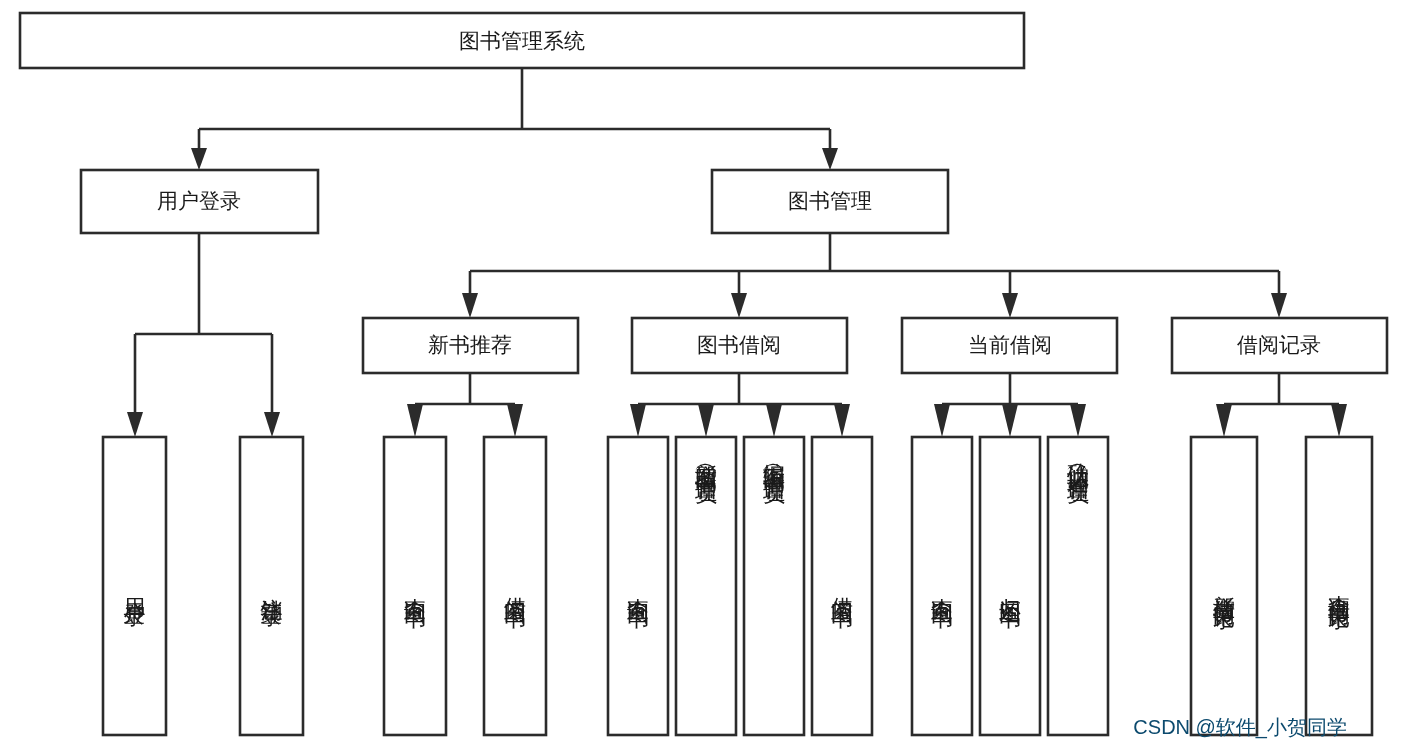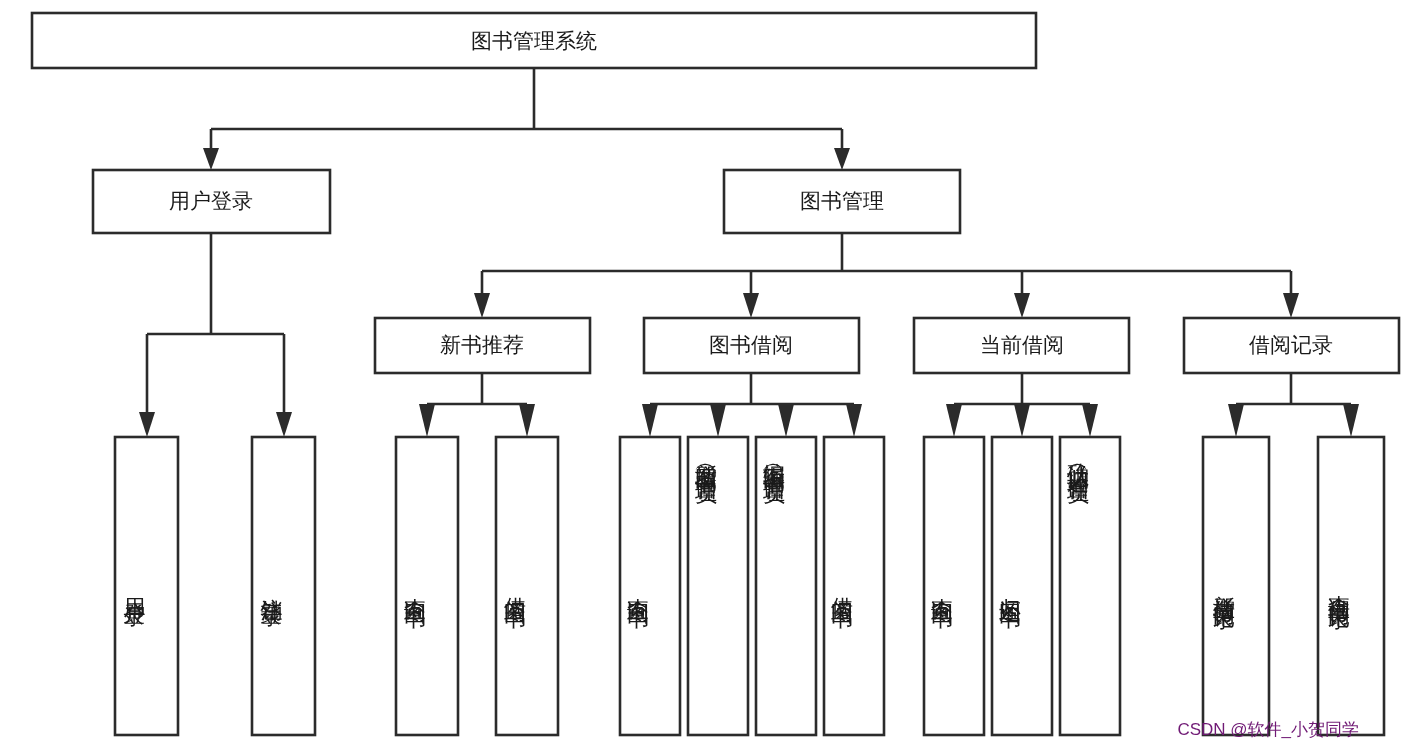--- a/index.html
+++ b/index.html
@@ -12,21 +12,20 @@
     height: 747px;
     font-family: "Liberation Sans", "DejaVu Sans", sans-serif;
     overflow: hidden;
     position: relative;
   }
   #diagram-root {
     position: absolute;
     left: 0; top: 0;
     width: 1357px;
     height: 747px;
-    padding-left: 12px;
   }
   svg.flowchart {
     display: block;
     width: 1405px;
     height: 747px;
   }
   .node-box {
     fill: #ffffff;
     stroke: #2b2b2b;
     stroke-width: 2.6;
@@ -46,22 +45,22 @@
     font-size: 21px;
     fill: #1a1a1a;
     text-anchor: middle;
     dominant-baseline: middle;
   }
   .watermark {
     position: absolute;
     right: 10px;
     bottom: 6px;
     font-family: "Liberation Sans", "DejaVu Sans", sans-serif;
-    font-size: 17px;
-    color: #701a75;
+    font-size: 20px;
+    color: #0c4a6e;
     white-space: nowrap;
     pointer-events: none;
   }
   .vlabel-wrap {
     position: absolute;
     display: flex;
     align-items: flex-start;
     justify-content: center;
     overflow: hidden;
   }

